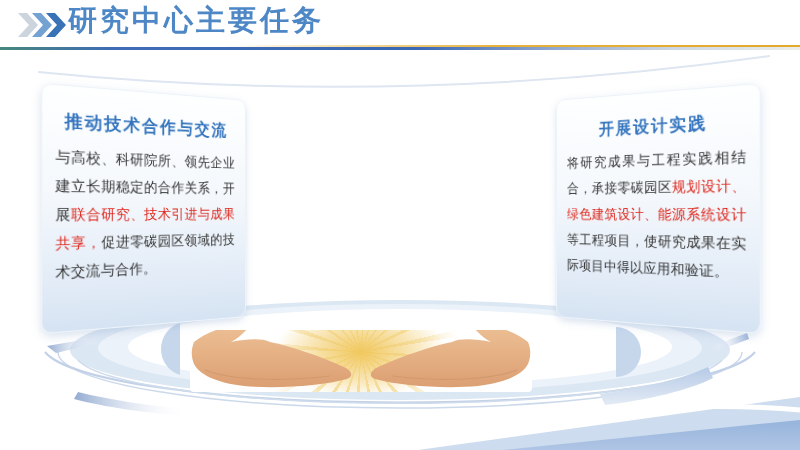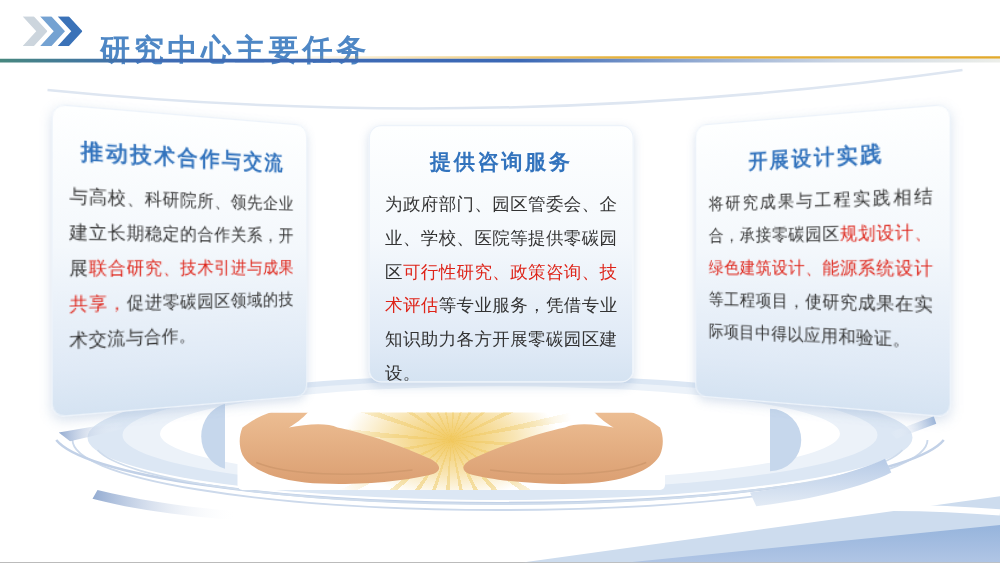--- a/index.html
+++ b/index.html
@@ -3,22 +3,22 @@
 <meta charset="utf-8">
 <style>
   html,body{margin:0;padding:0;background:#888;}
   .slide{
     position:relative;width:800px;height:450px;margin:0 auto;
     background:#ffffff;overflow:hidden;
     font-family:"Liberation Sans","DejaVu Sans",sans-serif;
   }
   
   .hdr-title{
-    position:absolute;left:68px;top:24px;height:34px;line-height:34px;
-    font-size:24px;font-weight:bold;color:#4e87c5;letter-spacing:3px;white-space:nowrap;margin-left:12px;
+    position:absolute;left:68px;top:3px;height:34px;line-height:34px;
+    font-size:29px;font-weight:bold;color:#4e87c5;letter-spacing:3px;white-space:nowrap;
   }
   .chevrons{position:absolute;left:18px;top:13px;width:52px;height:24px;}
   .chev{position:absolute;top:0;width:20px;height:24px;
         clip-path:polygon(0 0,45% 0,100% 50%,45% 100%,0 100%,55% 50%);}
   .chev1{left:0;background:#ccd5dd;}
   .chev2{left:14px;background:#74a2d2;}
   .chev3{left:28px;background:#3a72b8;}
   .div-gold{position:absolute;left:0;top:45px;width:800px;height:2px;
     background:linear-gradient(90deg,rgba(231,178,58,0) 0%,rgba(231,178,58,0) 28%,#e7b23a 62%,#e2a92c 100%);}
   .div-main{position:absolute;left:0;top:47px;width:800px;height:3px;
@@ -126,24 +126,20 @@
       </g>
       <use href="#leftHand" transform="translate(722,0) scale(-1,1)"></use>
     </svg>
   </div>
 
   <section class="card card1">
     <h3 class="card-title">推动技术合作与交流</h3>
     <p class="card-body"><span>与高校、科研院所、领先企业建立长期稳定的合作关系，开展</span><span class="hl">联合研究、技术引进与成果共享，</span><span>促进零碳园区领域的技术交流与合作。</span></p>
   </section>
 
-  <section class="card card2">
-    <h3 class="card-title">提供咨询服务</h3>
-    <p class="card-body"><span>为政府部门、园区管委会、企业、学校、医院等提供零碳园区</span><span class="hl">可行性研究、政策咨询、技术评估</span><span>等专业服务，凭借专业知识助力各方开展零碳园区建设。</span></p>
-  </section>
 
   <section class="card card3">
     <h3 class="card-title">开展设计实践</h3>
     <p class="card-body"><span>将研究成果与工程实践相结合，承接零碳园区</span><span class="hl">规划设计、绿色建筑设计、能源系统设计</span><span>等工程项目，使研究成果在实际项目中得以应用和验证。</span></p>
   </section>
 
   <div class="chevrons">
     <span class="chev chev1"></span>
     <span class="chev chev2"></span>
     <span class="chev chev3"></span>

